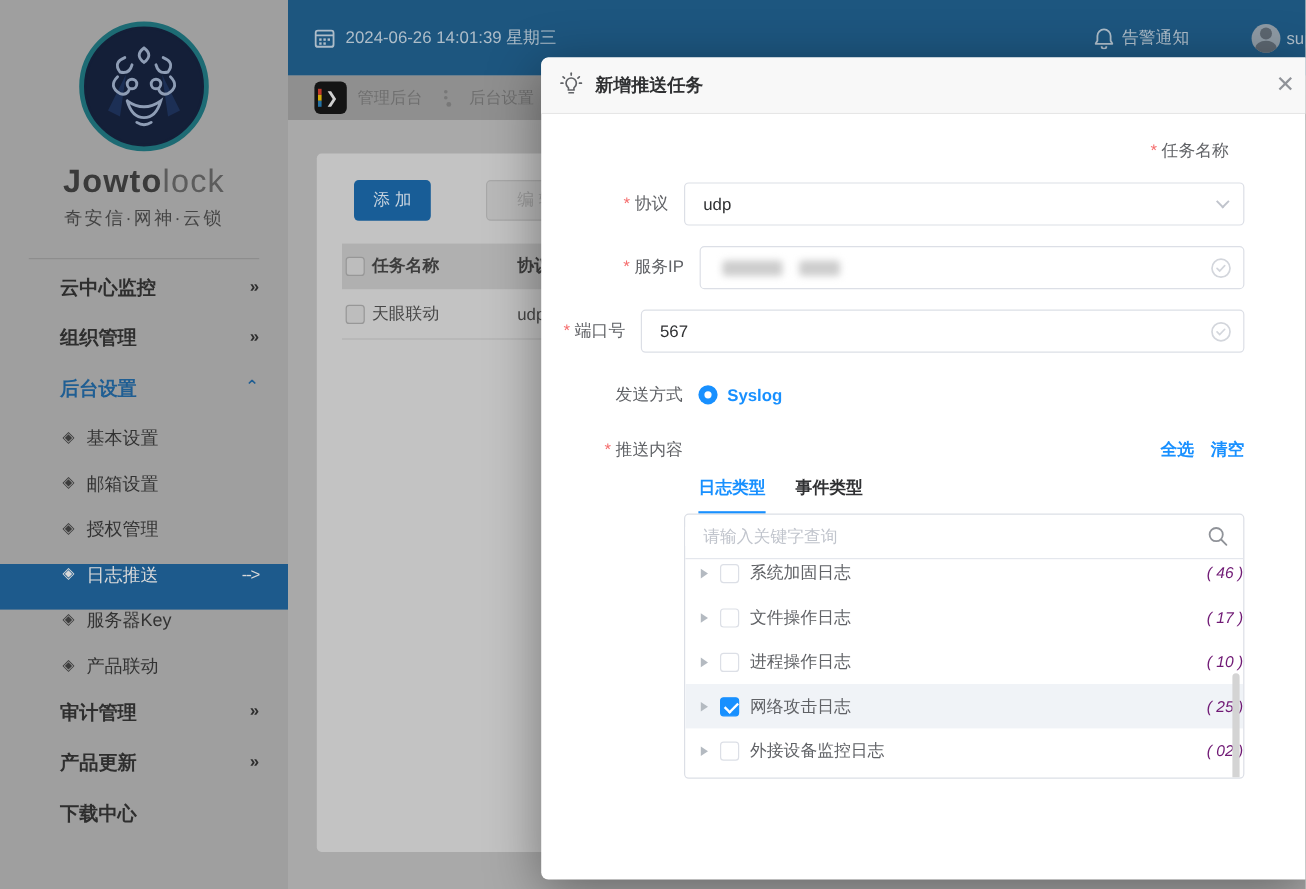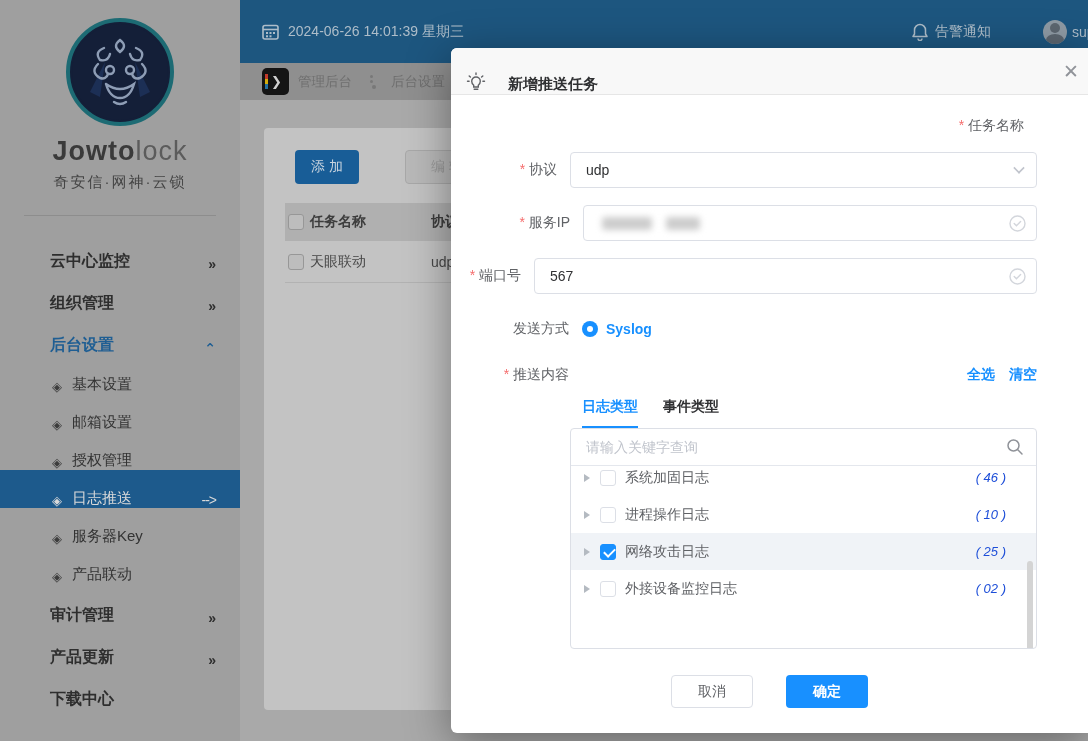--- a/index.html
+++ b/index.html
@@ -12,21 +12,21 @@
   .logo-circle { width:108px; height:108px; border-radius:50%; margin:0 auto; background:#141f38;
                  border:4px solid #1d6b74; position:relative; overflow:hidden; }
   .logo-circle svg { position:absolute; left:0; top:0; }
   .brand { margin-top:10px; font-size:27px; color:#3a3a3a; letter-spacing:1px; }
   .brand .b1 { font-weight:bold;margin-top:43px; }
   .brand .b2 { font-weight:normal; color:#5c5c5c; }
   .brand-sub { margin-top:6px; font-size:15px; color:#454545; letter-spacing:2px; }
   .side-divider { position:absolute; top:215px; left:24px; right:24px; height:1px; background:#8d8d8d; }
 
   .menu { position:absolute; top:230px; left:0; width:240px; }
-  .menu-item { position:relative; display:flex; align-items:flex-end; }
+  .menu-item { position:relative; display:flex; align-items:flex-start; }
   .menu-item.group { height:42px; padding-left:50px; font-size:16px; font-weight:bold; color:#2e2e2e; }
   .menu-item.group.expanded { color:#1f5e93; }
   .menu-item.sub { height:38px; padding-left:52px; font-size:15px; color:#333; }
   .menu-item.sub .bullet { margin-right:10px; font-size:13px; color:#3c3c3c; }
   .menu-item.sub.active { background:#1d5a8c; color:#d9d9d9; }
   .menu-item.sub.active .bullet { color:#d9d9d9; }
   .menu-arrow { position:absolute; right:24px; font-size:14px; color:#2e2e2e; font-weight:bold; }
   .menu-item.group.expanded .menu-arrow { color:#1f5e93; }
   .menu-item.sub.active .menu-arrow { color:#d9d9d9; font-weight:normal; letter-spacing:-1px; }
 
@@ -64,21 +64,21 @@
            font-size:14px; color:#3d3d3d; font-weight:bold; }
   .trow  { position:absolute; left:21px; right:0; top:113px; height:42px; display:flex; align-items:center;
            font-size:14px; color:#474747; border-bottom:1px solid #b2b2b2; }
   .cb-dim { width:16px; height:16px; border:1px solid #979797; border-radius:3px; background:#bdbdbd; margin-left:3px; }
   .col-name { margin-left:6px; width:121px; }
 
   
   .modal { position:absolute; left:451px; top:48px; width:637px; height:685px; background:#fff; z-index:5;
            border-radius:6px 0 0 6px; box-shadow:0 10px 45px rgba(0,0,0,0.4); }
   .m-header { height:47px; background:#f8f8f8; border-bottom:1px solid #e6e6e6; border-radius:6px 0 0 0;
-              display:flex; align-items:flex-end; padding-left:15px; gap:22px; }
+              display:flex; align-items:center; padding-left:15px; gap:10px; }
   .m-title { font-size:15px; font-weight:bold; color:#303133; }
   .m-close { position:absolute; right:6px; top:13px; width:22px; height:22px; border:none; background:none;
              color:#909399; font-size:19px; line-height:22px; cursor:pointer; }
 
   .form-row { display:flex; align-items:center; justify-content:flex-end; margin-right:51px; margin-bottom:17px; }
   .f-label { font-size:14px; color:#606266; padding-right:13px; white-space:nowrap; }
   .req::before { content:"* "; color:#f56c6c; }
   .f-input { position:relative; height:36px; border:1px solid #dcdfe6; border-radius:4px; background:#fff;
              display:flex; align-items:center; }
   .f-input input { border:none; outline:none; font-size:14px; color:#303133; background:transparent;
@@ -116,21 +116,21 @@
   .tree-inner { margin-top:-7px; }
   .tree-row { height:37px; display:flex; align-items:center; padding-left:13px; }
   .tree-row.hl { background:#f0f3f7; }
   .caret { width:0; height:0; border-left:6px solid #b4bac1; border-top:4.5px solid transparent;
            border-bottom:4.5px solid transparent; margin-right:10px; flex:none; }
   .cbx { width:16px; height:16px; border:1px solid #dcdfe6; border-radius:3px; background:#fff; margin-right:9px; flex:none; }
   .cbx.checked { background:#1890ff; border-color:#1890ff; position:relative; }
   .cbx.checked::after { content:""; position:absolute; left:4.5px; top:1.5px; width:5px; height:9px;
                         border-right:2px solid #fff; border-bottom:2px solid #fff; transform:rotate(45deg); }
   .tree-label { font-size:14px; color:#606266; }
-  .tree-count { margin-left:auto; margin-right:30px; font-size:13px; font-style:italic; color:#1d4ed8; }
+  .tree-count { margin-left:auto; font-size:13px; font-style:italic; color:#701a75; }
   .p-scrollbar { position:absolute; right:3px; top:95px; width:6px; height:100px; border-radius:3px; background:#d4d4d4; }
 
   .m-footer { position:absolute; bottom:25px; left:0; width:100%; display:flex; justify-content:center; gap:33px; }
   .btn-cancel { width:82px; height:33px; background:#fff; border:1px solid #dcdfe6; border-radius:4px;
                 font-size:14px; color:#606266; cursor:pointer; }
   .btn-ok { width:82px; height:33px; background:#1890ff; border:none; border-radius:4px;
             font-size:14px; color:#fff; font-weight:bold; cursor:pointer; }
 </style>
 </head>
 <body>
@@ -359,20 +359,26 @@
           <line x1="11.8" y1="11.8" x2="16" y2="16" stroke="#909399" stroke-width="1.5" stroke-linecap="round"></line>
         </svg>
       </div>
       <div class="tree">
         <div class="tree-inner" id="tree">
             <div class="tree-row">
               <span class="caret"></span>
               <span class="cbx"></span>
               <span class="tree-label">系统加固日志</span>
               <span class="tree-count">( 46 )</span>
+            </div>
+            <div class="tree-row">
+              <span class="caret"></span>
+              <span class="cbx"></span>
+              <span class="tree-label">文件操作日志</span>
+              <span class="tree-count">( 17 )</span>
             </div>
             <div class="tree-row">
               <span class="caret"></span>
               <span class="cbx"></span>
               <span class="tree-label">进程操作日志</span>
               <span class="tree-count">( 10 )</span>
             </div>
             <div class="tree-row hl">
               <span class="caret"></span>
               <span class="cbx checked"></span>
@@ -386,17 +392,13 @@
               <span class="tree-count">( 02 )</span>
             </div>
             <div class="tree-row"></div>
           </div>
         <div class="p-scrollbar"></div>
       </div>
     </div>
 
   </div>
 
-  <div class="m-footer">
-    <button class="btn-cancel">取消</button>
-    <button class="btn-ok">确定</button>
-  </div>
 </div>
 
 </body></html>

